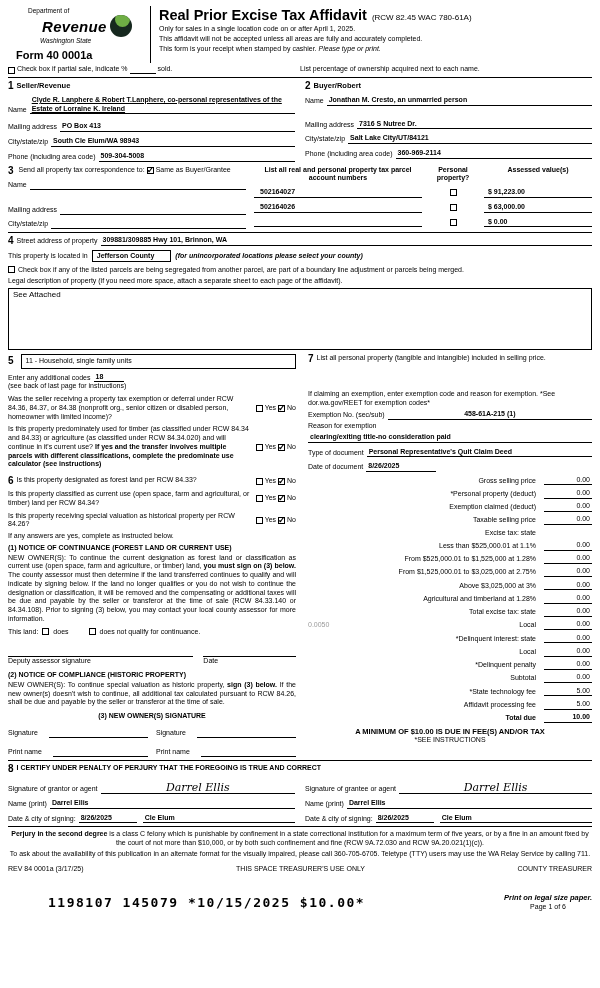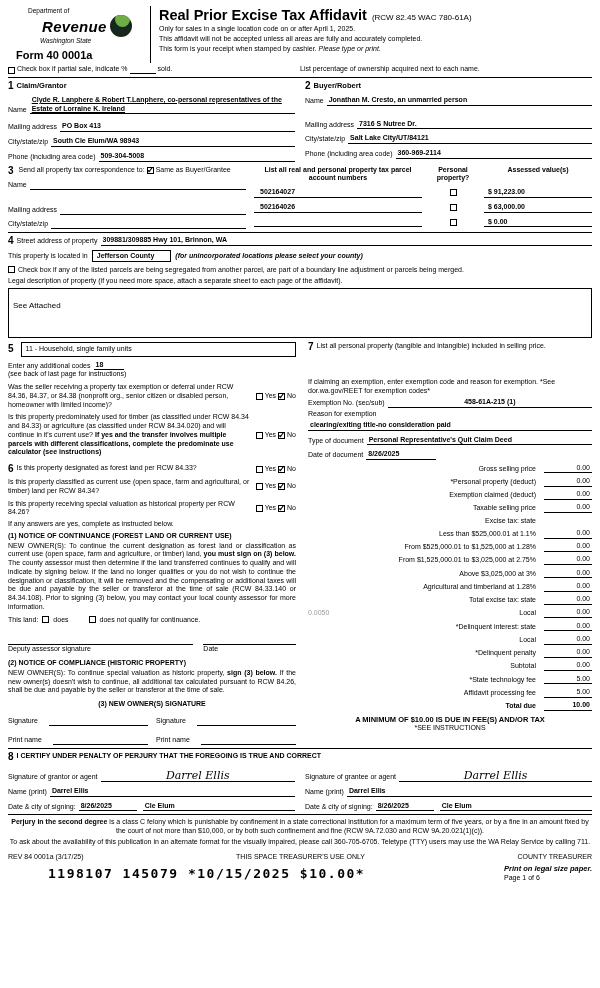--- a/index.html
+++ b/index.html
@@ -42,21 +42,21 @@
   .s3l { width:238px; }
   .s3r { flex:1; }
   .phead { display:flex; font-weight:bold; text-align:center; }
   .pc1 { width:168px; } .pc2 { width:62px; } .pc3 { flex:1; }
   .prow { display:flex; align-items:flex-end; margin-top:5px; }
   .pnum { width:168px; border-bottom:1px solid #000; font-weight:bold; padding-left:6px; min-height:9px; }
   .pcb { width:62px; text-align:center; }
   .pval { flex:1; border-bottom:1px solid #000; font-weight:bold; text-align:left; padding-left:4px; min-height:9px; }
   
   .county-box { border:1px solid #000; padding:1px 16px 1px 4px; margin:0 4px; font-weight:bold; }
-  .legalbox { border:1px solid #000; height:50px; padding:12px 4px; margin-top:2px; font-size:8px; }
+  .legalbox { border:1px solid #000; height:62px; padding:1px 4px; margin-top:2px; font-size:8px; }
   
   .maincols { display:flex; gap:12px; margin-top:4px; }
   .mcl { width:288px; flex:none; }
   .mcr { flex:1; min-width:0; }
   .codebox { border:1px solid #000; padding:2px 4px; flex:1; margin-left:4px; }
   .q { display:flex; margin-top:4px; }
   .q .qt { flex:1; }
   .yn { display:flex; align-items:center; gap:2px; white-space:nowrap; margin-left:4px; }
   .noticebody { margin-top:1px; text-align:justify; }
   .ctr { text-align:center; }
@@ -105,21 +105,21 @@
       <span>sold.</span>
     </div>
     <div>List percentage of ownership acquired next to each name.</div>
   </div>
   <div class="hr"></div>
 
   <div class="cols2">
     <div class="col">
       <div class="sechead">
           <span class="secnum">1</span>
-          <span>Claim/Grantor</span>
+          <span>Seller/Revenue</span>
         </div>
       <div class="frow">
           <span class="lab">Name</span>
           <span class="vfill" style="text-decoration:underline;">Clyde R. Lanphere &amp; Robert T.Lanphere, co-personal representatives of the Estate of Lorraine K. Ireland</span>
         </div>
       <div class="frow" style="margin-top:8px;">
           <span class="lab">Mailing address</span>
           <span class="vfill">PO Box 413</span>
         </div>
       <div class="frow">
@@ -464,21 +464,21 @@
 
   <div class="ctr"><span class="b">Perjury in the second degree</span><span> is a class C felony which is punishable by confinement in a state correctional institution for a maximum term of five years, or by a fine in an amount fixed by the court of not more than $10,000, or by both such confinement and fine (RCW 9A.72.030 and RCW 9A.20.021(1)(c)).</span></div>
   <div class="ctr" style="margin-top:2px;">To ask about the availability of this publication in an alternate format for the visually impaired, please call 360-705-6705. Teletype (TTY) users may use the WA Relay Service by calling 711.</div>
 
   <div class="flex sb" style="margin-top:6px; align-items:center;">
     <span>REV 84 0001a (3/17/25)</span>
     <span>THIS SPACE TREASURER'S USE ONLY</span>
     <span>COUNTY TREASURER</span>
   </div>
 
-  <div class="flex sb" style="margin-top:3px; align-items:flex-end;">
+  <div class="flex sb" style="margin-top:20px; align-items:flex-end;">
     <span class="stamp" style="margin-left:40px;">1198107 145079 *10/15/2025 $10.00*</span>
-    <span style="text-align:left;">
+    <span style="text-align:center;">
       <span class="b i" style="display:block; font-size:7.5px;">Print on legal size paper.</span>
       <span style="display:block;">Page 1 of 6</span>
     </span>
   </div>
 
 </div>
 
 </body></html>

